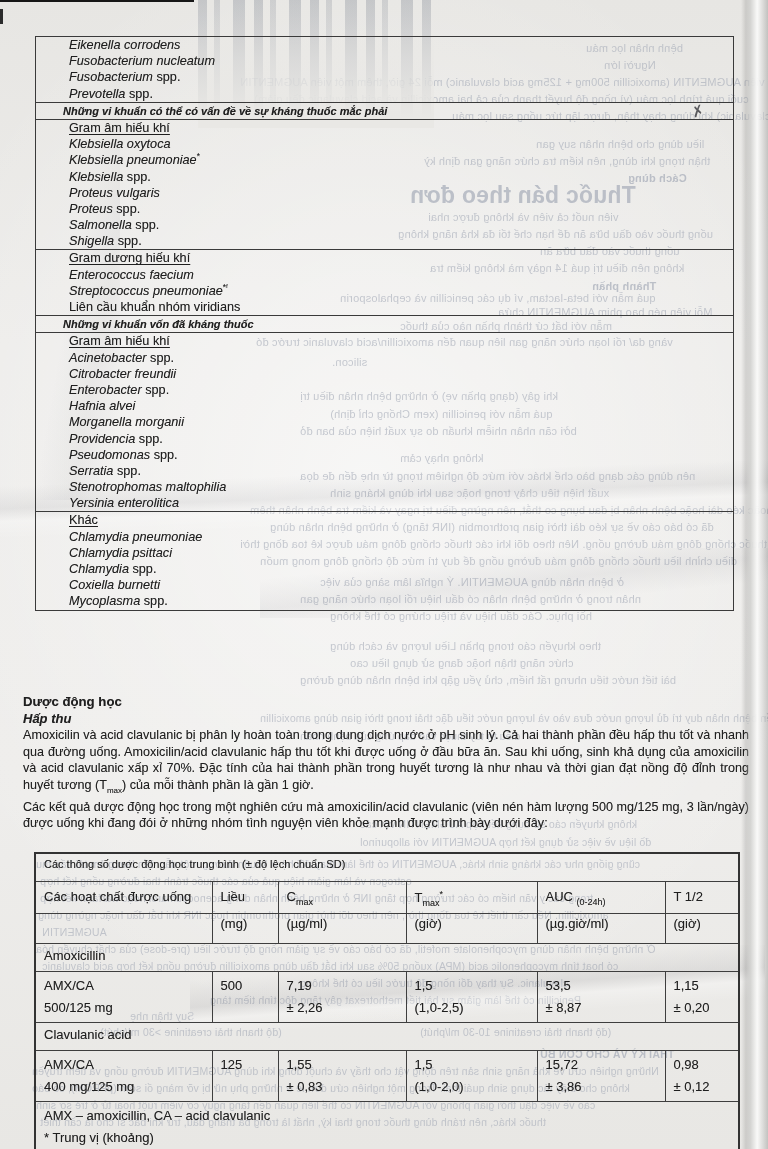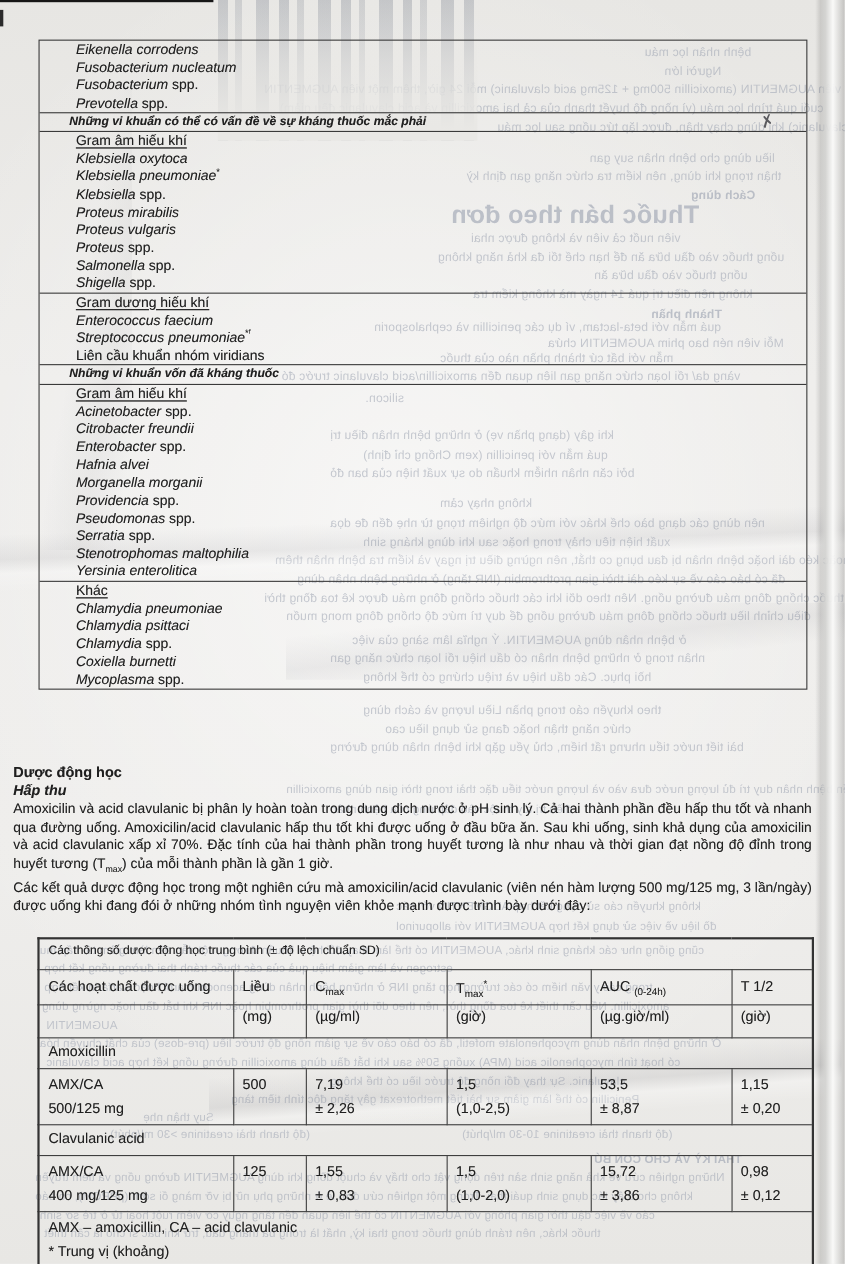--- a/index.html
+++ b/index.html
@@ -42,21 +42,21 @@
   .bacteria-box{position:absolute;left:35px;top:36px;width:697px;border:1px solid #3a3a3a;background:rgba(255,255,255,0.0);}
   .brow{height:16.2px;line-height:16.3px;font-size:12.7px;padding-left:33px;white-space:nowrap;
         text-shadow:0 0 .5px rgba(20,20,20,.4);}
   .brow i{font-style:italic;}
   .brow sup{font-size:8.5px;vertical-align:super;line-height:0;}
   .brow.header{font-weight:bold;font-style:italic;padding-left:27px;font-size:11px;}
   .brow.subheader .btxt{text-decoration:underline;text-underline-offset:2px;}
   .brow.bt{border-top:1px solid #3a3a3a;}
   .brow.bb{border-bottom:1px solid #3a3a3a;}
   
-  .pk-text{position:absolute;left:12px;top:694px;width:726px;}
+  .pk-text{position:absolute;left:23px;top:694px;width:726px;}
   .h1{font-weight:bold;font-size:13.2px;line-height:16.5px;text-shadow:0 0 .5px rgba(20,20,20,.4);}
   .h2{font-weight:bold;font-style:italic;font-size:13px;line-height:16.5px;text-shadow:0 0 .5px rgba(20,20,20,.4);}
   .para{margin:0;font-size:12.6px;line-height:16.5px;text-align:justify;text-shadow:0 0 .5px rgba(20,20,20,.35);}
   .para sub{font-size:8px;}
   
   table.pk{position:absolute;left:34px;top:852px;width:704px;border-collapse:collapse;table-layout:fixed;
            border:2px solid #333;background:transparent;}
   .pk td{border:1px solid #3e3e3e;padding:2px 8px;font-size:13px;vertical-align:top;
          text-shadow:0 0 .5px rgba(20,20,20,.35);overflow:hidden;}
   .pk tr.tt td{font-size:11px;padding:4px 8px 3px;height:20px;}
@@ -142,21 +142,20 @@
     <div>
         <div class="brow species"><span class="btxt"><i>Eikenella corrodens</i></span></div>
         <div class="brow species"><span class="btxt"><i>Fusobacterium nucleatum</i></span></div>
         <div class="brow species"><span class="btxt"><i>Fusobacterium</i> spp.</span></div>
         <div class="brow species"><span class="btxt"><i>Prevotella</i> spp.</span></div>
         <div class="brow header bt bb"><span class="btxt">Những vi khuẩn có thể có vấn đề về sự kháng thuốc mắc phải</span></div>
         <div class="brow subheader"><span class="btxt">Gram âm hiếu khí</span></div>
         <div class="brow species"><span class="btxt"><i>Klebsiella oxytoca</i></span></div>
         <div class="brow species"><span class="btxt"><i>Klebsiella pneumoniae</i><sup>*</sup></span></div>
         <div class="brow species"><span class="btxt"><i>Klebsiella</i> spp.</span></div>
-        <div class="brow species"><span class="btxt"><i>Proteus mirabilis</i></span></div>
         <div class="brow species"><span class="btxt"><i>Proteus vulgaris</i></span></div>
         <div class="brow species"><span class="btxt"><i>Proteus</i> spp.</span></div>
         <div class="brow species"><span class="btxt"><i>Salmonella</i> spp.</span></div>
         <div class="brow species"><span class="btxt"><i>Shigella</i> spp.</span></div>
         <div class="brow subheader bt"><span class="btxt">Gram dương hiếu khí</span></div>
         <div class="brow species"><span class="btxt"><i>Enterococcus faecium</i></span></div>
         <div class="brow species"><span class="btxt"><i>Streptococcus pneumoniae</i><sup>*ᶠ</sup></span></div>
         <div class="brow text"><span class="btxt">Liên cầu khuẩn nhóm viridians</span></div>
         <div class="brow header bt bb"><span class="btxt">Những vi khuẩn vốn đã kháng thuốc</span></div>
         <div class="brow subheader"><span class="btxt">Gram âm hiếu khí</span></div>

